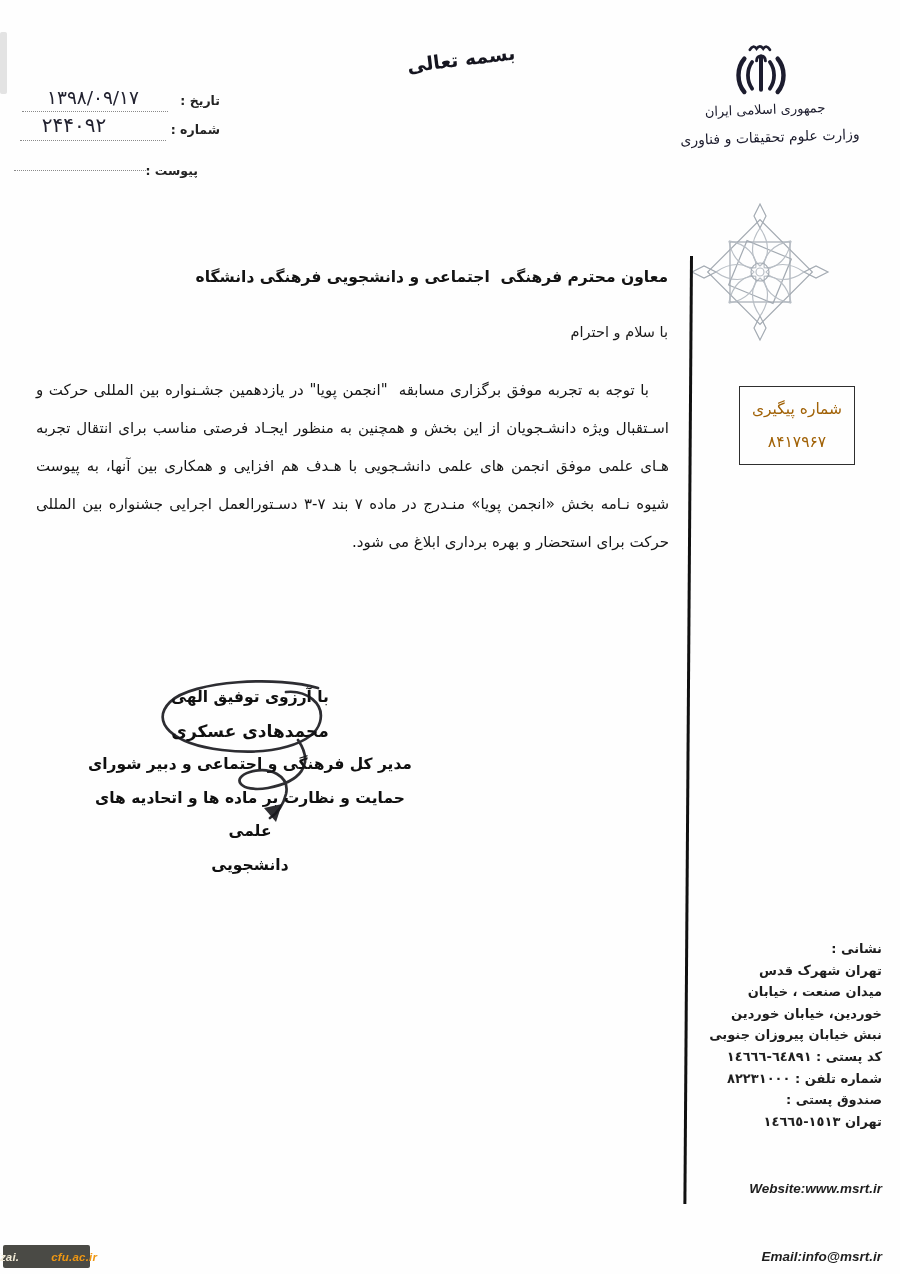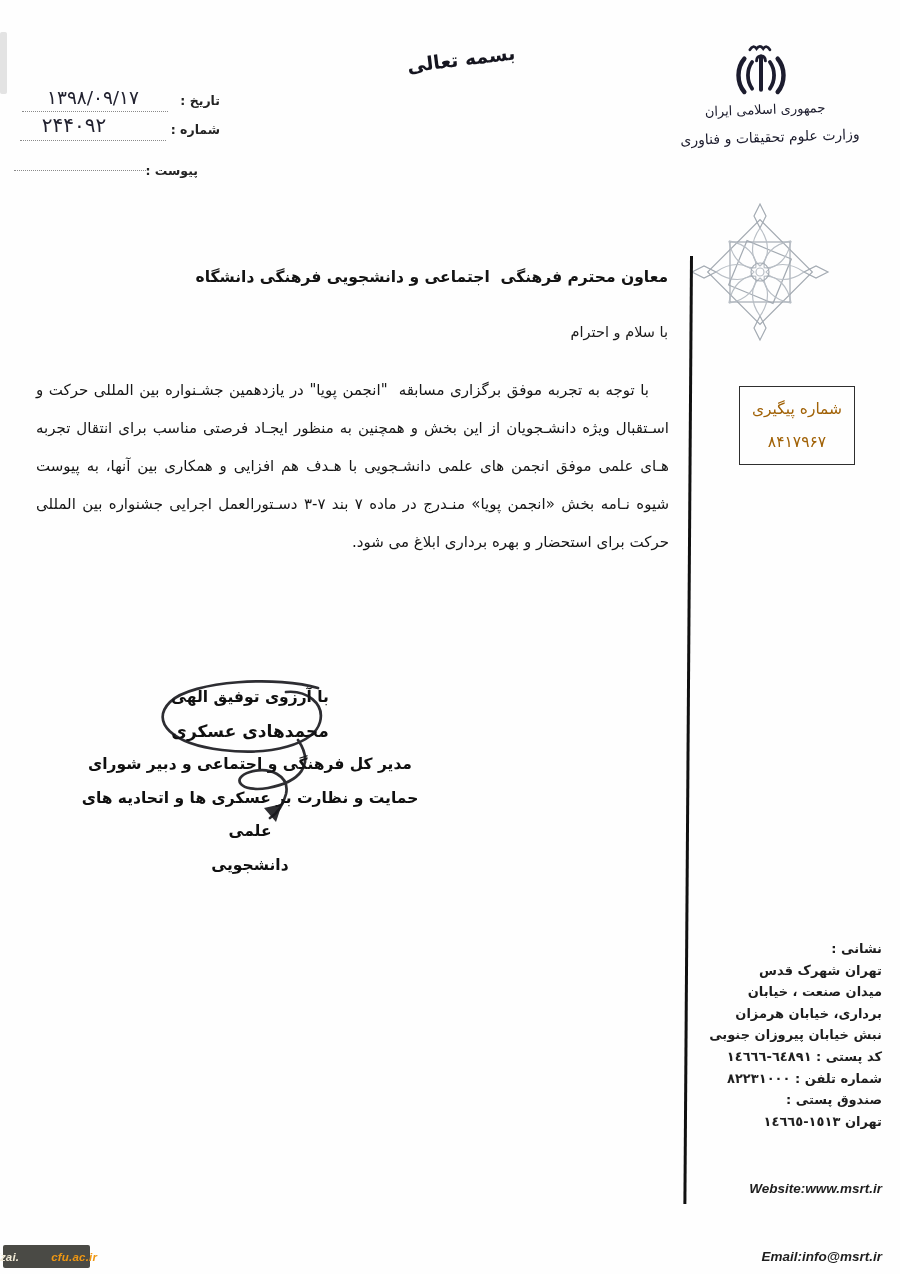--- a/index.html
+++ b/index.html
@@ -121,39 +121,39 @@
   </div>
 
   <div class="abs addressee">معاون محترم فرهنگی  اجتماعی و دانشجویی فرهنگی دانشگاه</div>
   <div class="abs salutation">با سلام و احترام</div>
   <div class="abs body-par">با توجه به تجربه موفق برگزاری مسابقه  "انجمن پویا" در یازدهمین جشـنواره بین المللی حرکت و اسـتقبال ویژه دانشـجویان از این بخش و همچنین به منظور ایجـاد فرصتی مناسب برای انتقال تجربه هـای علمی موفق انجمن های علمی دانشـجویی با هـدف هم افزایی و همکاری بین آنها، به پیوست شیوه نـامه بخش «انجمن پویا» منـدرج در ماده ٧ بند ٧-٣ دسـتورالعمل اجرایی جشنواره بین المللی حرکت برای استحضار و بهره برداری ابلاغ می شود.</div>
 
   <div class="abs sig-block">
     <div>با آرزوی توفیق الهی</div>
     <div class="sig-name">محمدهادی عسکری</div>
     <div>مدیر کل فرهنگی و اجتماعی و دبیر شورای</div>
-    <div>حمایت و نظارت بر عسکری ها و اتحادیه های علمی</div>
+    <div>حمایت و نظارت بر ماده ها و اتحادیه های علمی</div>
     <div>دانشجویی</div>
   </div>
 
   <div class="abs" style="left:140px;top:672px;width:240px;height:160px;">
     <svg width="240" height="160" viewBox="0 0 240 160">
       <g stroke="#17171c" fill="none" stroke-width="2.7" stroke-linecap="round" opacity="0.9">
         <path d="M178 16 C140 4 52 8 30 30 C10 50 32 72 82 78 C132 84 174 72 180 50 C185 31 166 18 146 20"></path>
         <path d="M158 68 C175 93 160 110 128 116 C100 121 90 106 110 100 C130 94 150 104 146 122 C143 134 136 142 130 146"></path>
       </g>
       <path d="M124 136 L142 132 L136 150 Z" fill="#17171c" opacity="0.9"></path>
     </svg>
   </div>
 
   <div class="abs footer-col">
     <div>نشانی :</div>
     <div>تهران شهرک قدس</div>
     <div>میدان صنعت ، خیابان</div>
-    <div>برداری، خیابان هرمزان</div>
+    <div>خوردین، خیابان خوردین</div>
     <div>نبش خیابان پیروزان جنوبی</div>
     <div>کد پستی : ٦٤٨٩١-١٤٦٦٦</div>
     <div>شماره تلفن : ٨٢٢٣١٠٠٠</div>
     <div>صندوق پستی :</div>
     <div>تهران ١٥١٣-١٤٦٦٥</div>
     <div class="latin">Website:www.msrt.ir</div>
     <div class="latin">Email:info@msrt.ir</div>
   </div>
 
   <div class="abs watermark">

